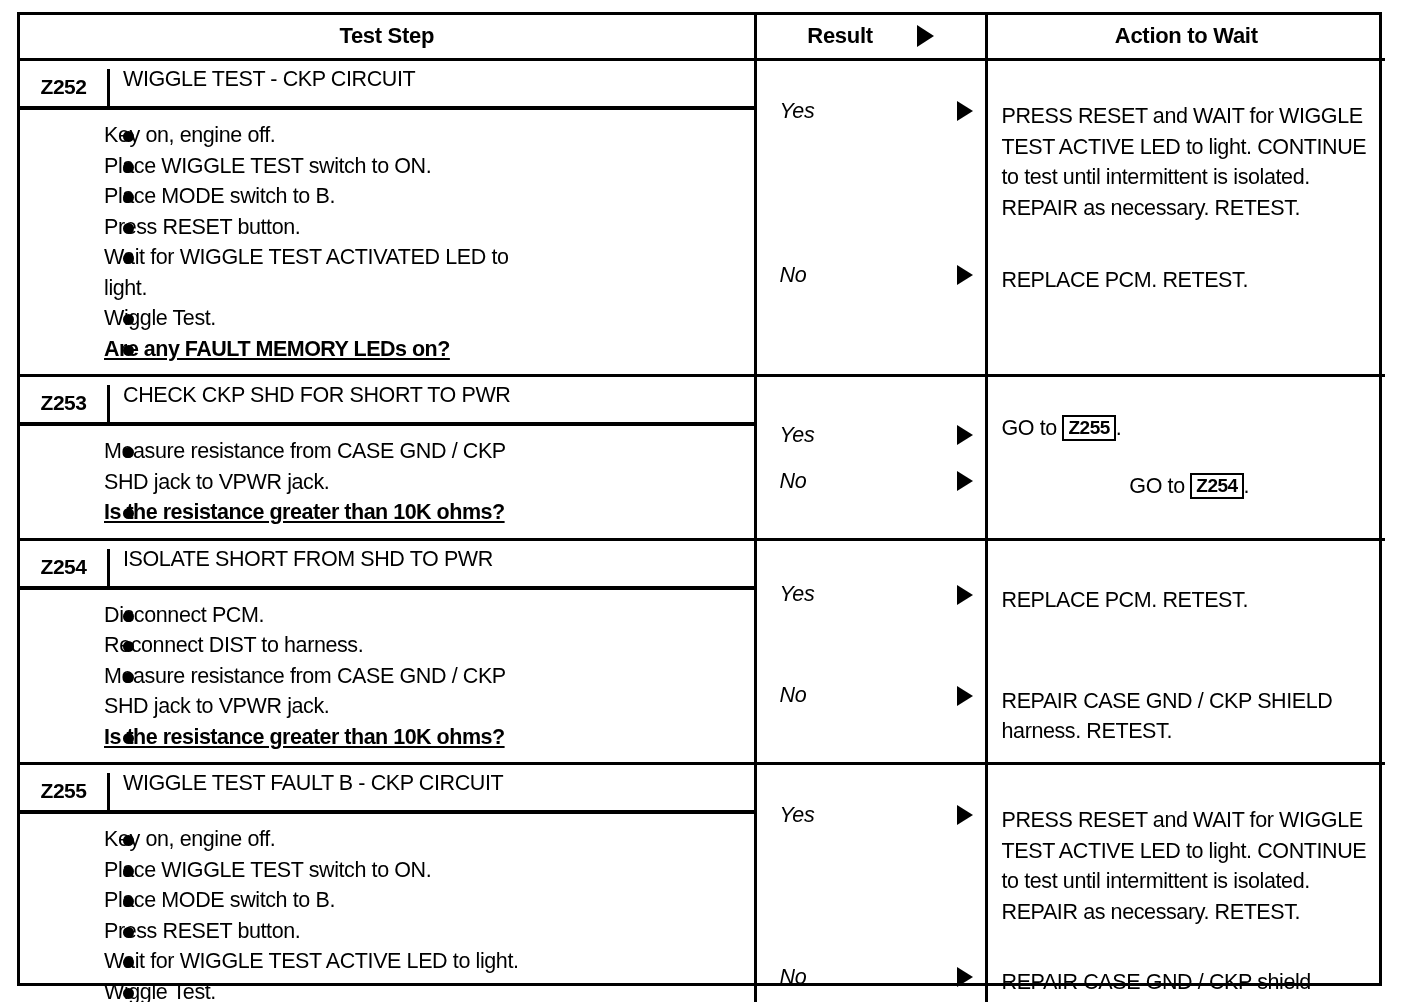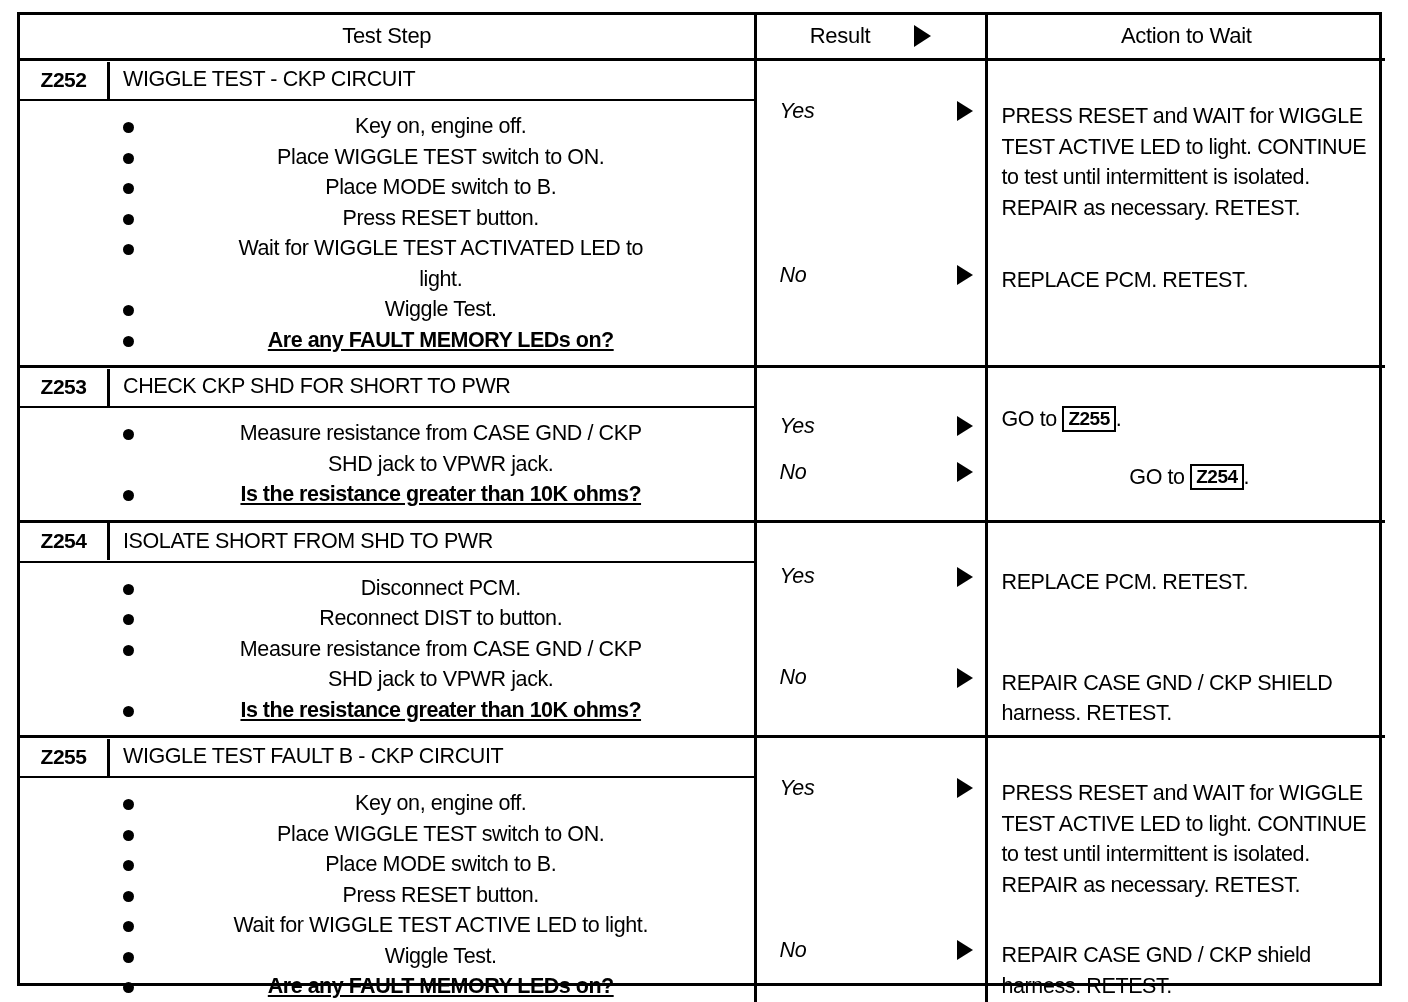--- a/index.html
+++ b/index.html
@@ -39,21 +39,21 @@
 
   col.c-id    { width: 93px; }
   col.c-step  { width: 642px; }
   col.c-res   { width: 231px; }
   col.c-act   { width: 399px; }
 
   
   .hdr td {
     border-bottom: 3px solid #000;
     text-align: center;
-    font-weight: normal;
+    font-weight: bold;
     font-size: 22px;
     letter-spacing: -0.3px;
     padding: 8px 0 9px 0;
     height: 44px;
   }
   .hdr .h-step { border-right: 3px solid #000; }
   .hdr .h-res  { border-right: 3px solid #000; position: relative; }
   .hdr .h-res .res-inner {
     display: flex; align-items: center; justify-content: center;
     gap: 44px;
@@ -84,54 +84,53 @@
   td.cell-res {
     border-right: 3px solid #000;
     padding: 0;
     position: relative;
   }
   td.cell-act { padding: 0; position: relative; text-decoration: underline; }
 
   
   .step-head {
     display: flex;
-    align-items: center;
-    border-bottom: 2px solid #000000;
+    align-items: flex-end;
+    border-bottom: 4px solid #000000;
   }
   .step-id {
     width: 90px;
     flex: 0 0 90px;
     border-right: 3px solid #000;
     font-weight: bold;
     font-size: 21px;
     letter-spacing: -0.5px;
     padding: 6px 0 7px 0;
     text-align: center;
   }
   .step-title {
     flex: 1 1 auto;
     font-size: 21.5px;
     letter-spacing: -0.4px;
-    padding: 6px 0 7px 13px;
+    padding: 6px 0 14px 13px;
     white-space: nowrap;
   }
 
   ul.step-list {
     list-style: none;
     margin: 0;
     padding: 10px 0 10px 0;
   }
   ul.step-list li {
     position: relative;
-    padding-left: 108px;
+    padding-left: 84px;
     font-size: 21.5px;
     line-height: 30.5px;
     letter-spacing: -0.4px;
     margin: 0;
-    text-align: center;
   }
   ul.step-list li::before {
     content: "";
     position: absolute;
     left: 103px;
     top: 11px;
     width: 11px; height: 11px;
     background: #000;
     border-radius: 50%;
   }
@@ -272,21 +271,21 @@
         </tr>
 
         <tr class="step-row" style="height:215px;">
           <td class="cell-step" colspan="2">
             <div class="step-head">
               <div class="step-id">Z254</div>
               <div class="step-title">ISOLATE SHORT FROM SHD TO PWR</div>
             </div>
             <ul class="step-list">
               <li>Disconnect PCM.</li>
-              <li>Reconnect DIST to button.</li>
+              <li>Reconnect DIST to harness.</li>
               <li>Measure resistance from CASE GND / CKP</li>
               <li class="cont">SHD jack to VPWR jack.</li>
               <li class="bold">Is the resistance greater than 10K ohms?</li>
             </ul>
           </td>
 
           <td class="cell-res">
             <div class="res-entry" style="top:54px;">
               <span class="res-label">Yes</span>
               <span class="res-tri tri tri-sm"></span>

